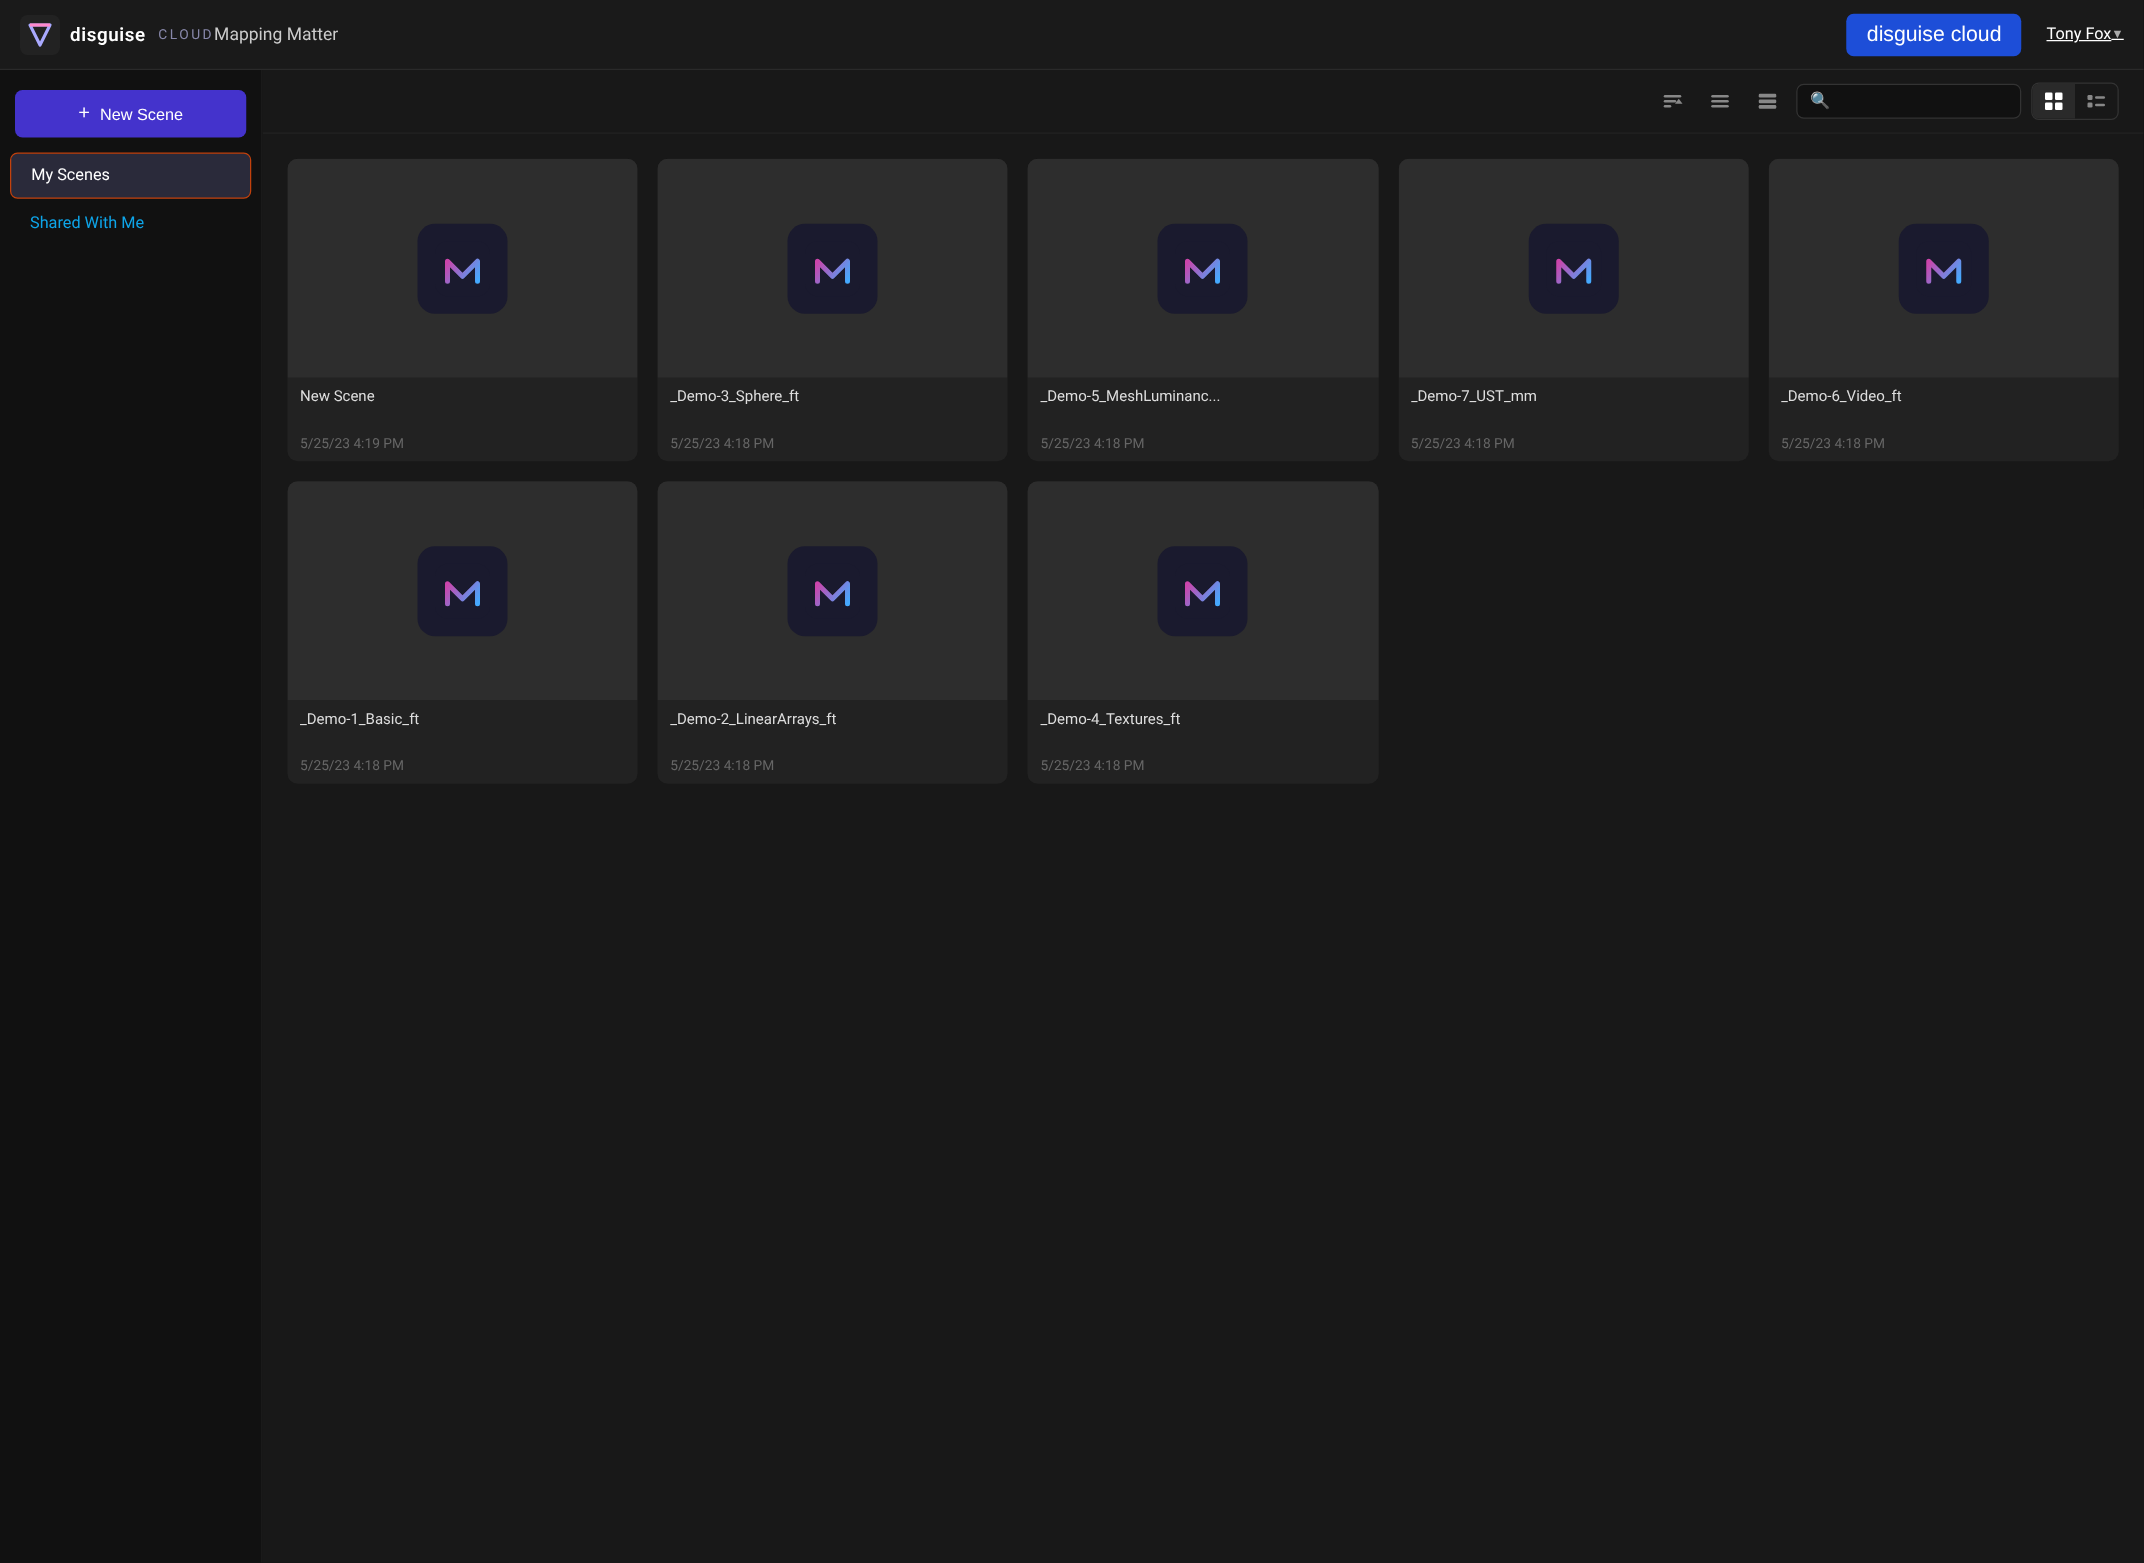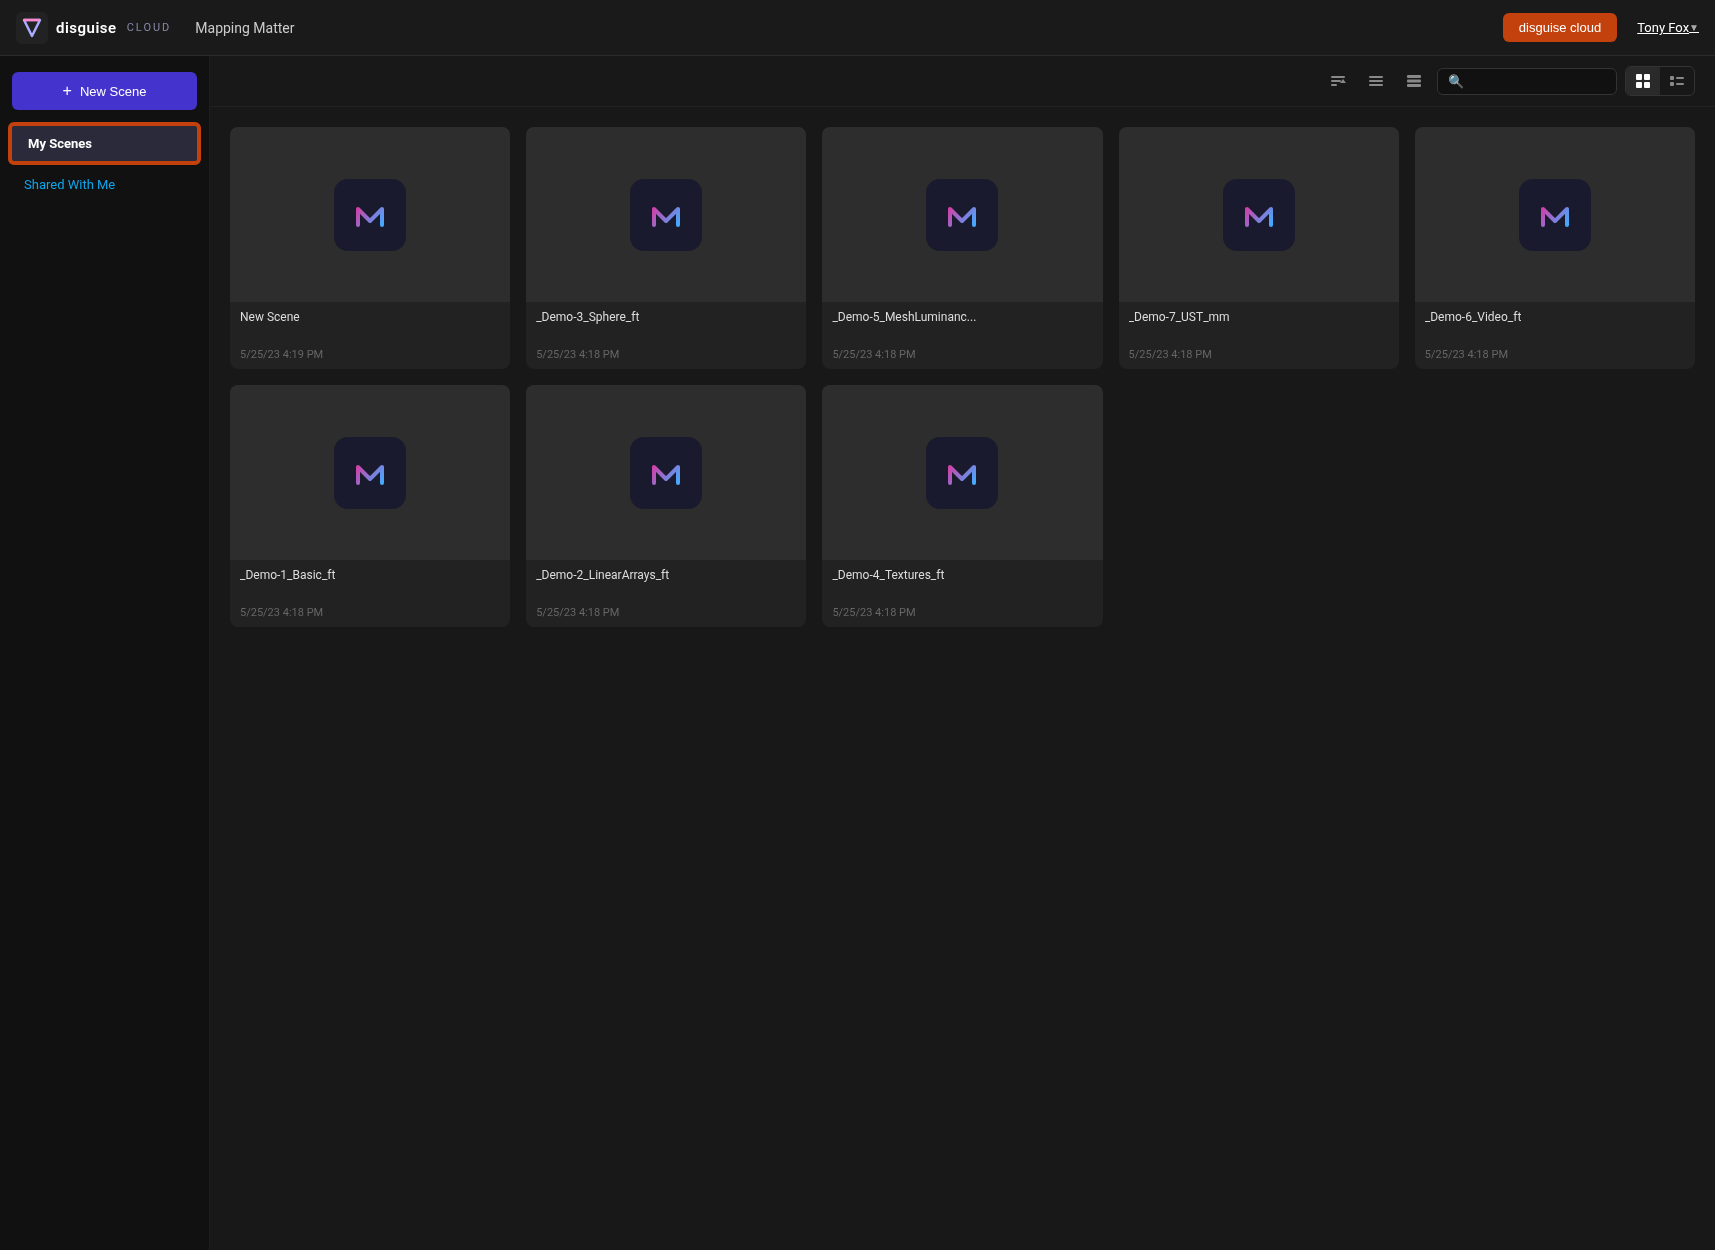--- a/index.html
+++ b/index.html
@@ -39,32 +39,31 @@
     }
     .brand-cloud {
       font-size: 11px;
       font-weight: 400;
       color: #8888aa;
       text-transform: uppercase;
       letter-spacing: 2px;
       margin-left: 2px;
     }
     .project-name {
-      margin-left: 24px;
       color: #cccccc;
       font-size: 14px;
     }
     .topnav-spacer { flex: 1; }
     .disguise-cloud-btn {
-      background: #c2410c;
+      background: #1d4ed8;
       color: #ffffff;
       border: none;
       border-radius: 6px;
       padding: 7px 16px;
-      font-size: 13px;
+      font-size: 17px;
       font-weight: 500;
       cursor: pointer;
     }
     .user-menu {
       display: flex;
       align-items: center;
       margin-left: 20px;
       color: #ffffff;
       font-size: 13px;
       cursor: pointer;
@@ -108,22 +107,21 @@
       padding: 10px 16px;
       color: #0ea5e9;
       cursor: pointer;
       border-radius: 6px;
       margin: 2px 8px;
       font-size: 13px;
     }
     .sidebar-item.active {
       background: #2a2a3a;
       color: #ffffff;
-      border: 4px solid #c2410c;
-      font-weight: bold;
+      border: 1px solid #c2410c;
     }
 
     
     .content-area {
       flex: 1;
       background: #181818;
       display: flex;
       flex-direction: column;
       overflow: hidden;
     }

